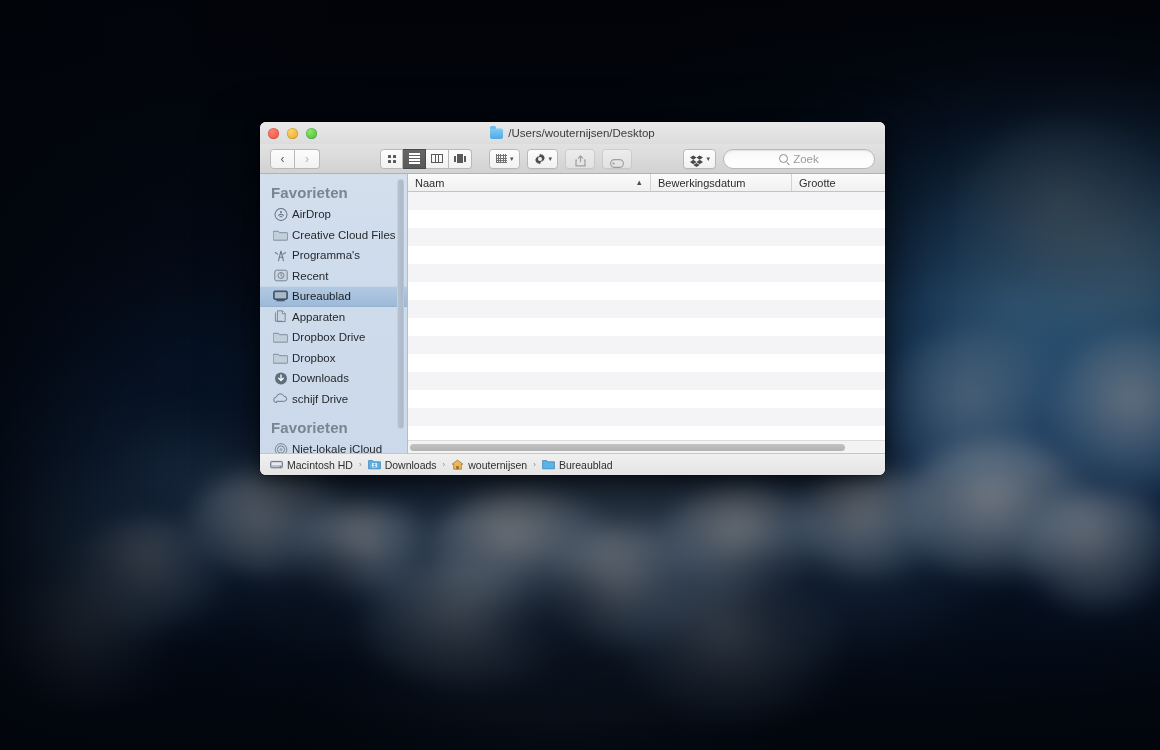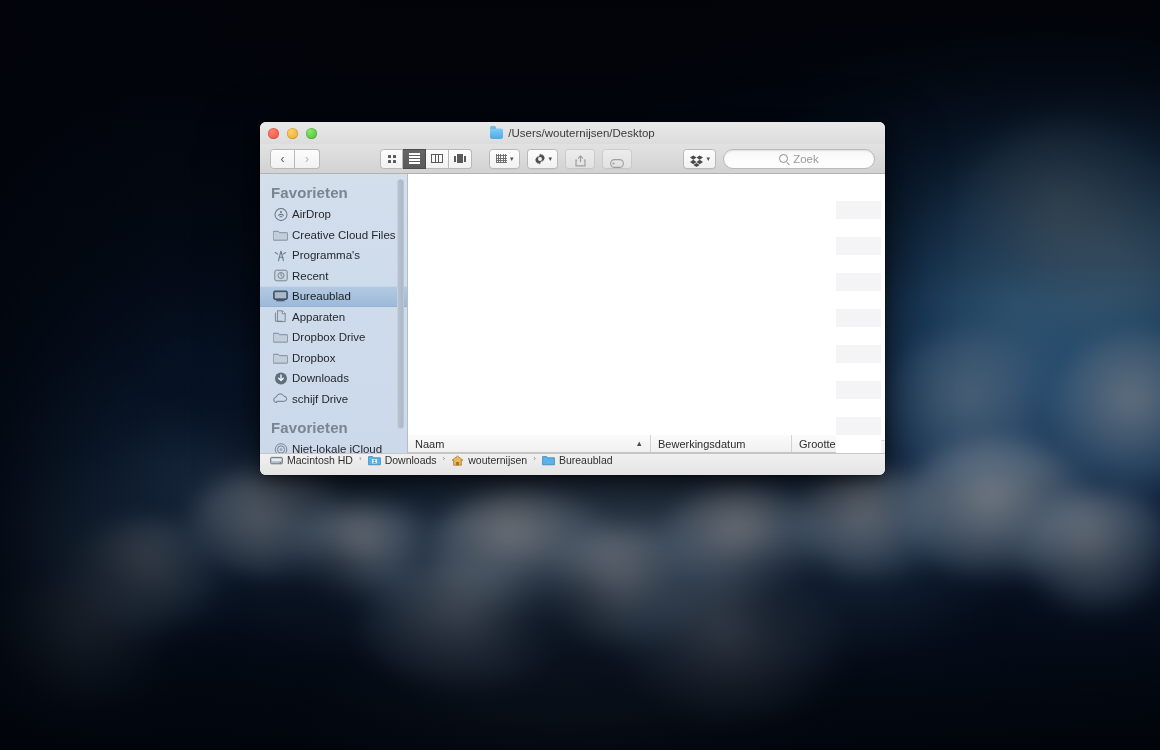--- a/index.html
+++ b/index.html
@@ -364,24 +364,23 @@
     width: 7px; height: 250px;
     border-radius: 4px;
     background: linear-gradient(90deg,#b9c4d2,#a9b6c6);
     box-shadow: inset 0 0 0 0.5px rgba(255,255,255,0.4);
   }
 
   
   .filelist {
     flex: 1;
     display: flex;
-    flex-direction: row;
+    flex-direction: column;
     min-width: 0;
     background: #fff;
-    align-items: flex-end;
   }
   .col-head {
     height: 18px;
     display: flex;
     background: linear-gradient(180deg, #fbfbfb 0%, #f0f0f0 100%);
     border-bottom: 0.5px solid #c3c3c3;
     flex: none;
   }
   .col {
     display: flex;
@@ -425,21 +424,21 @@
     background: linear-gradient(180deg, #c3c3c3, #b2b2b2);
   }
 
   
   .pathbar {
     height: 22px;
     flex: none;
     background: linear-gradient(180deg, #f0f0f0 0%, #e4e4e4 100%);
     border-top: 0.5px solid #c6c6c6;
     display: flex;
-    align-items: flex-start;
+    align-items: center;
     padding-left: 10px;
     gap: 4px;
     font-size: 10.5px;
     color: #2f2f2f;
   }
   .crumb { display: flex; align-items: center; gap: 4px; }
   .crumb-ico { width: 13px; height: 12px; display:flex; align-items:center; justify-content:center; flex: none;}
   .crumb-ico svg { display:block; }
   .crumb-sep { color: #8a8a8a; font-size: 8px; margin: 0 2px; }
 </style>

